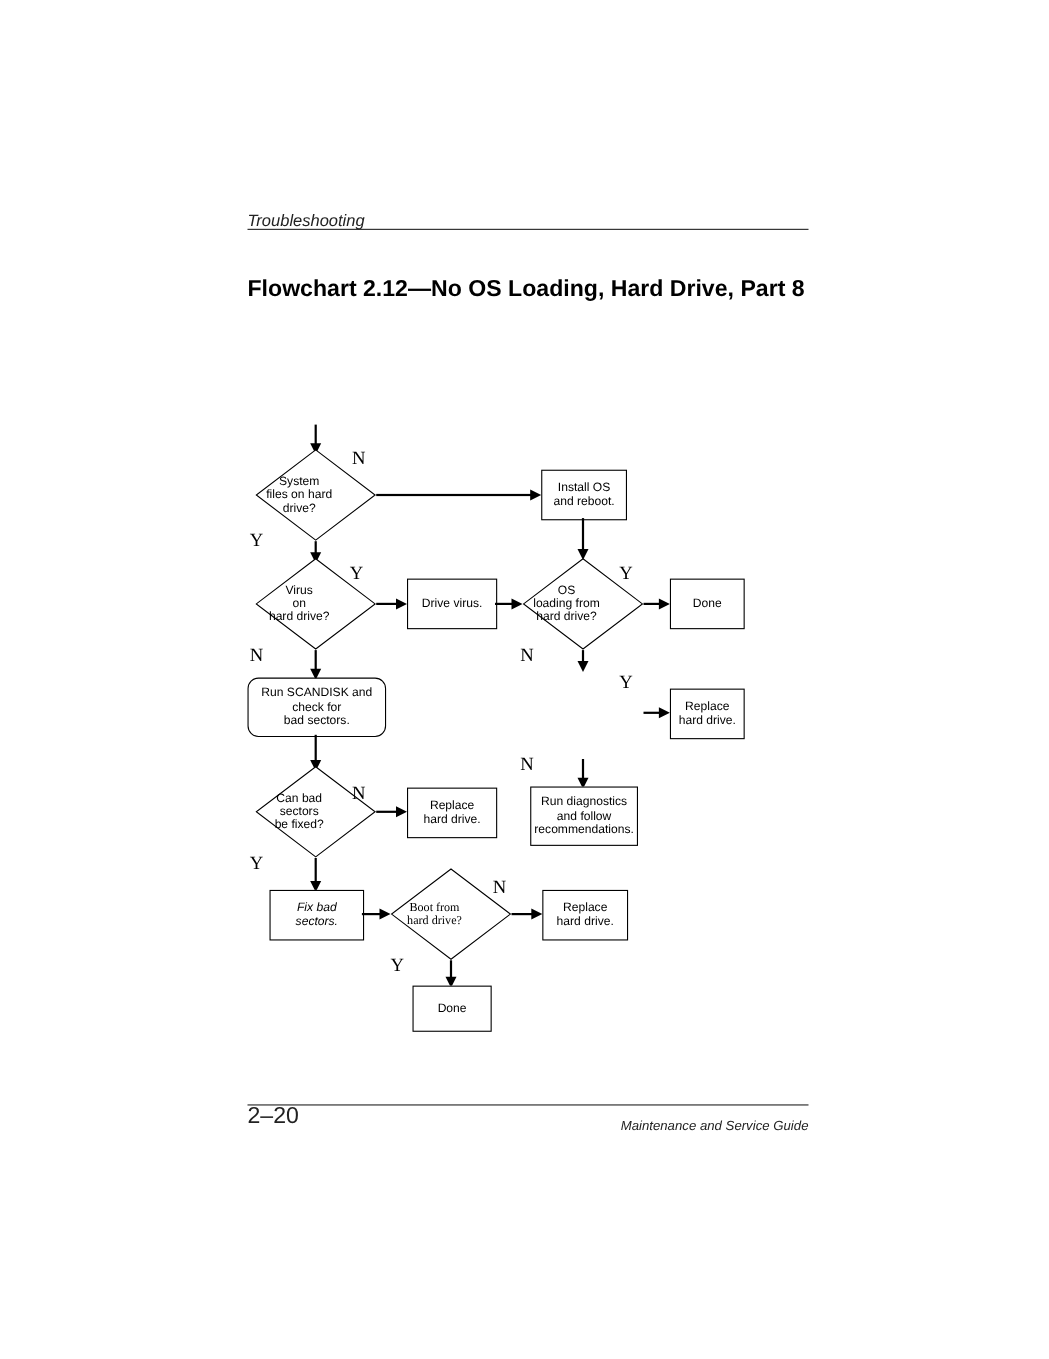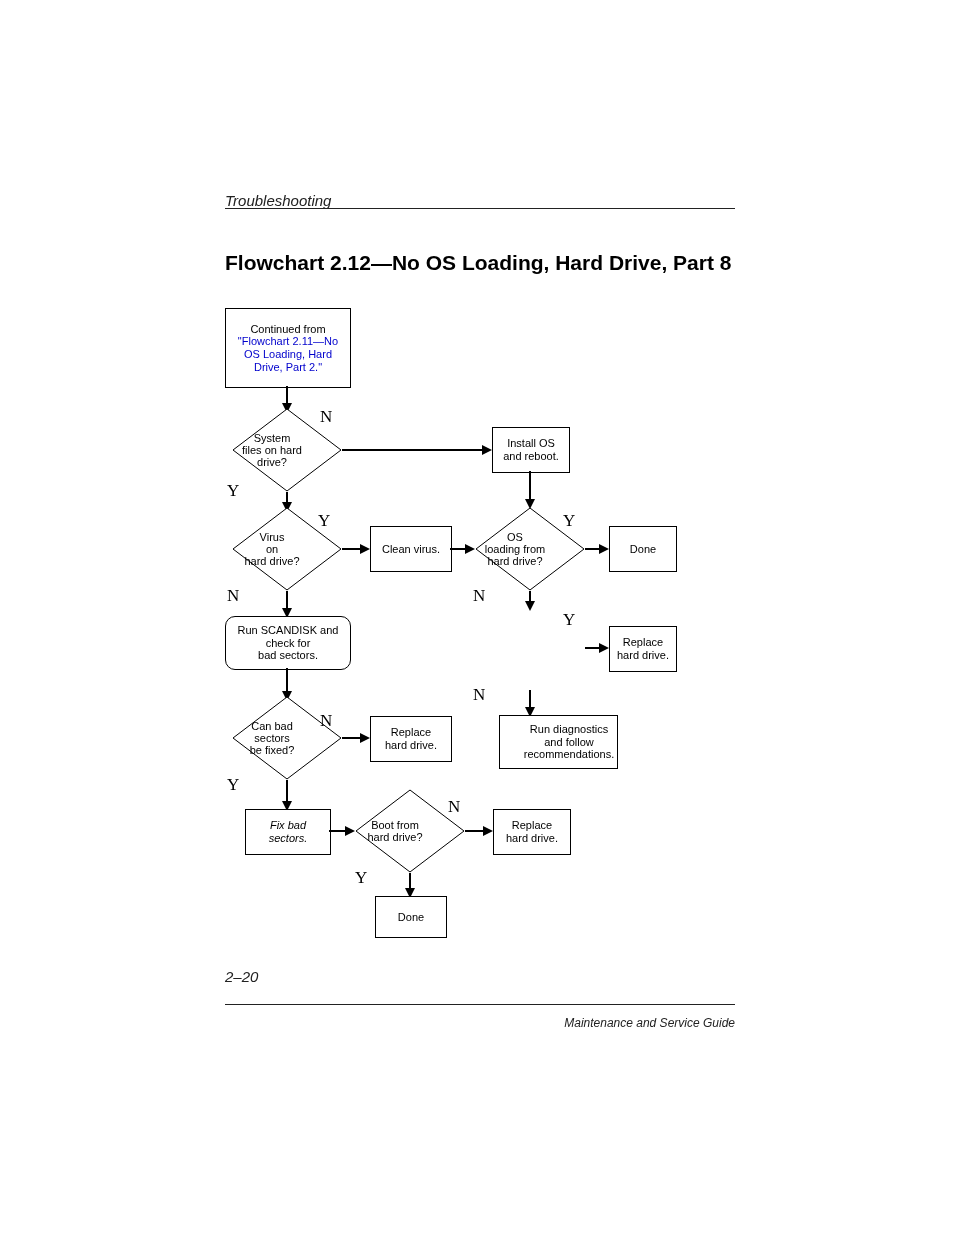--- a/index.html
+++ b/index.html
@@ -109,23 +109,22 @@
   .ftr-rule {
     position: absolute;
     left: 225px;
     top: 1004px;
     width: 510px;
     border-top: 1px solid #222;
   }
   .ftr-left {
     position: absolute;
     left: 225px;
-    top: 968px;
-    font-style: italic;
-    font-size: 15px;
+    top: 1003px;
+    font-size: 21px;
     color: #222;
   }
   .ftr-right {
     position: absolute;
     right: 219px;
     top: 1016px;
     font-style: italic;
     font-size: 12px;
     color: #222;
   }
@@ -135,26 +134,20 @@
 
 <div class="page">
 
   <div class="hdr">Troubleshooting</div>
   <div class="hdr-rule"></div>
 
   <div class="title">Flowchart 2.12—No OS Loading, Hard Drive, Part 8</div>
 
   <div class="flow">
 
-    <div class="box" style="left:0px; top:0px; width:124px; height:78px;">
-      <div class="inner">
-        <span>Continued from</span><br>
-        <span class="link-text">"Flowchart 2.11—No OS Loading, Hard Drive, Part 2."</span>
-      </div>
-    </div>
 
     <div class="line" style="left:61px; top:78px; width:2px; height:19px;"></div>
     <div class="ah down" style="left:57px; top:95px;"></div>
 
     <div class="diamond" style="left:7px; top:100px;">
       <svg viewBox="0 0 110 84">
           <polygon points="55,1 109,42 55,83 1,42" fill="#fff" stroke="#000"></polygon>
         </svg>
       <div class="dtext">System<br>files on hard<br>drive?</div>
     </div>
@@ -178,21 +171,21 @@
           <polygon points="55,1 109,42 55,83 1,42" fill="#fff" stroke="#000"></polygon>
         </svg>
       <div class="dtext">Virus<br>on<br>hard drive?</div>
     </div>
     <div class="lab" style="left:93px; top:203px;">Y</div>
     <div class="lab" style="left:2px; top:278px;">N</div>
 
     <div class="line" style="left:117px; top:240px; width:20px; height:2px;"></div>
     <div class="ah right" style="left:135px; top:236px;"></div>
     <div class="box" style="left:145px; top:218px; width:80px; height:44px;">
-      <div class="inner">Clean virus.</div>
+      <div class="inner">Drive virus.</div>
     </div>
 
     <div class="line" style="left:225px; top:240px; width:17px; height:2px;"></div>
     <div class="ah right" style="left:240px; top:236px;"></div>
 
     <div class="diamond" style="left:250px; top:199px;">
       <svg viewBox="0 0 110 84">
           <polygon points="55,1 109,42 55,83 1,42" fill="#fff" stroke="#000"></polygon>
         </svg>
       <div class="dtext">OS<br>loading from<br>hard drive?</div>
@@ -222,21 +215,21 @@
     <div class="lab" style="left:248px; top:377px;">N</div>
 
     <div class="line" style="left:360px; top:339px; width:16px; height:2px;"></div>
     <div class="ah right" style="left:374px; top:335px;"></div>
     <div class="box" style="left:384px; top:318px; width:66px; height:44px;">
       <div class="inner">Replace<br>hard drive.</div>
     </div>
 
     <div class="line" style="left:304px; top:382px; width:2px; height:19px;"></div>
     <div class="ah down" style="left:300px; top:399px;"></div>
-    <div class="box" style="left:274px; top:407px; width:96px; height:52px;padding-left:21px;">
+    <div class="box" style="left:257px; top:407px; width:96px; height:52px;">
       <div class="inner">Run diagnostics<br>and follow<br>recommendations.</div>
     </div>
 
     <div class="diamond" style="left:7px; top:388px;">
       <svg viewBox="0 0 110 84">
           <polygon points="55,1 109,42 55,83 1,42" fill="#fff" stroke="#000"></polygon>
         </svg>
       <div class="dtext">Can bad<br>sectors<br>be fixed?</div>
     </div>
     <div class="lab" style="left:95px; top:403px;">N</div>
@@ -250,21 +243,21 @@
 
     <div class="line" style="left:61px; top:472px; width:2px; height:23px;"></div>
     <div class="ah down" style="left:57px; top:493px;"></div>
     <div class="box" style="left:20px; top:501px; width:84px; height:44px;font-style:italic;">
       <div class="inner">Fix bad<br>sectors.</div>
     </div>
 
     <div class="line" style="left:104px; top:522px; width:18px; height:2px;"></div>
     <div class="ah right" style="left:120px; top:518px;"></div>
 
-    <div class="diamond" style="left:130px; top:481px;">
+    <div class="diamond" style="left:130px; top:481px;font-family:Liberation Serif, serif;">
       <svg viewBox="0 0 110 84">
           <polygon points="55,1 109,42 55,83 1,42" fill="#fff" stroke="#000"></polygon>
         </svg>
       <div class="dtext">Boot from<br>hard drive?</div>
     </div>
     <div class="lab" style="left:223px; top:489px;">N</div>
     <div class="lab" style="left:130px; top:560px;">Y</div>
 
     <div class="line" style="left:240px; top:522px; width:20px; height:2px;"></div>
     <div class="ah right" style="left:258px; top:518px;"></div>

